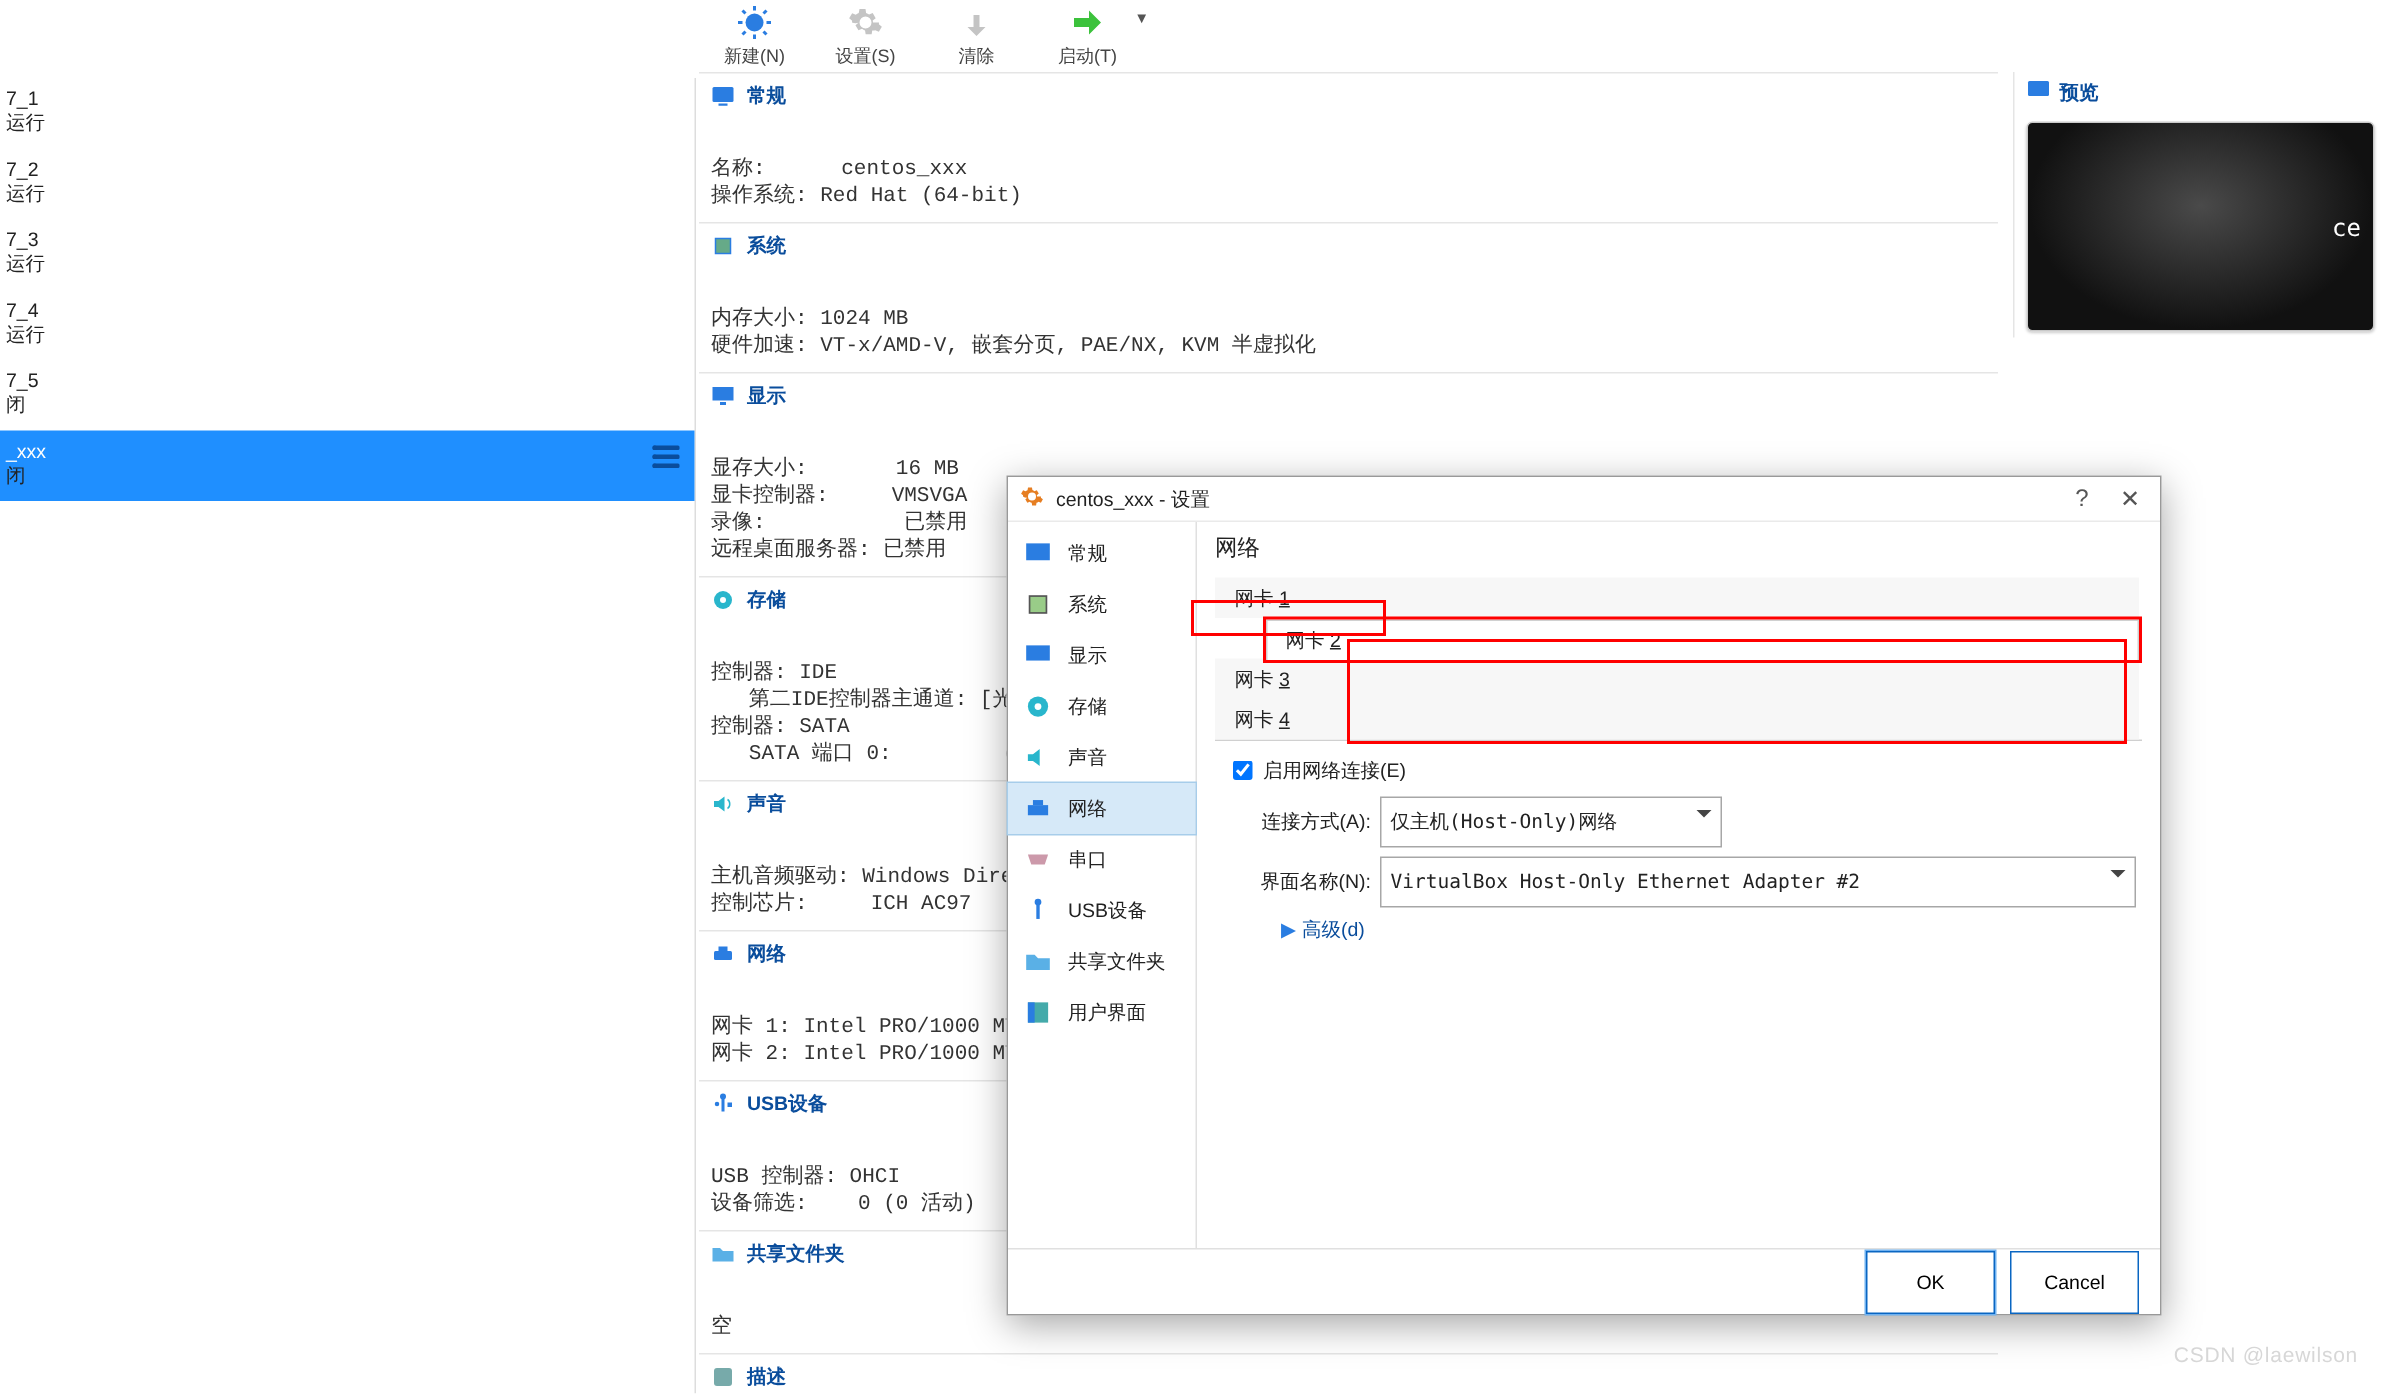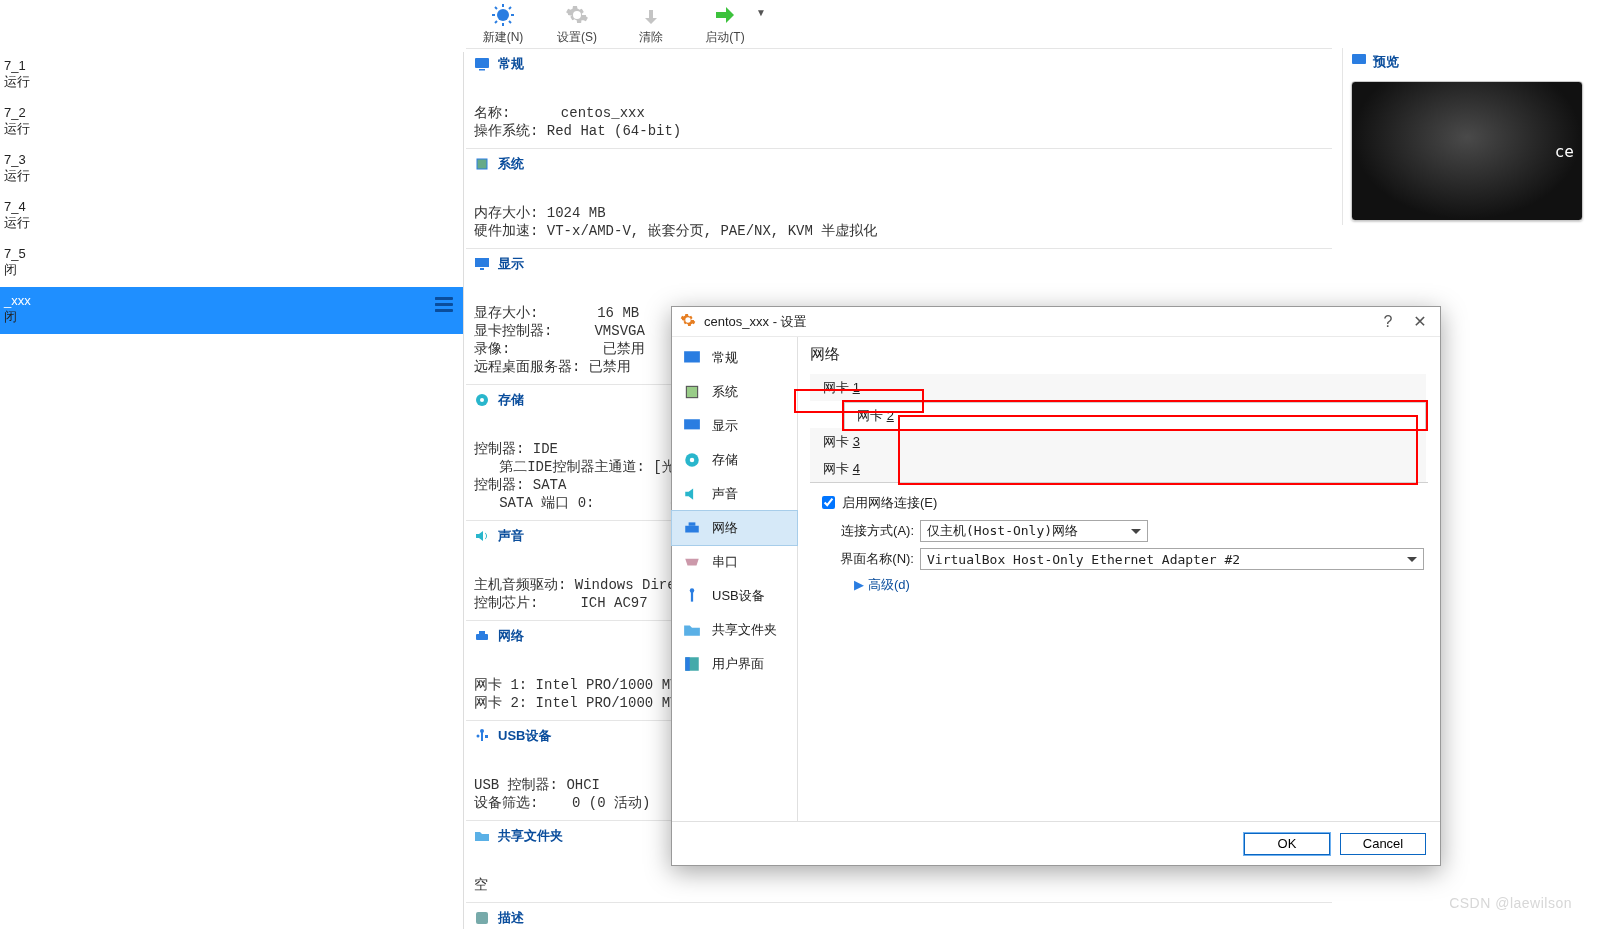--- a/index.html
+++ b/index.html
@@ -64,21 +64,21 @@
   .preview .thumb {
     margin-top: 10px; width: 232px; height: 140px; border: 1px solid #c9c9c9; border-radius: 4px;
     background: radial-gradient(ellipse at 50% 40%, #4a4a4a 0%, #111 70%);
     box-shadow: 0 1px 2px rgba(0,0,0,0.2);
     position: relative; color:#fff;
   }
   .preview .thumb .thumbtxt { position:absolute; right:8px; top:60px; font-family:monospace; font-size:16px; }
 
   
   .dialog {
-    position: absolute; left: 671px; top: 306px; width: 770px; height: 560px;
+    position: absolute; left: 671px; top: 317px; width: 770px; height: 560px;
     background: #fff; border: 1px solid #999; box-shadow: 0 6px 24px rgba(0,0,0,0.35);
   }
   .titlebar { height: 30px; display:flex; align-items:center; padding: 0 8px; gap:8px; border-bottom:1px solid #eaeaea; }
   .titlebar .gear { color:#e67e22; }
   .titlebar .ttl { flex:1; font-size:13px; }
   .titlebar .wbtn { width:24px; text-align:center; color:#555; font-size:16px; cursor:pointer; }
 
   .dbody { display:flex; height: calc(100% - 30px - 44px); }
   .catlist { width: 126px; border-right:1px solid #e0e0e0; padding: 4px 0; }
   .cat { height: 34px; display:flex; align-items:center; gap:10px; padding-left:10px; cursor:pointer; }
@@ -90,29 +90,29 @@
   .tabs { display:flex; border-bottom:1px solid #d0d0d0;flex-direction:column; }
   .tab { padding: 4px 12px; border:1px solid transparent; border-bottom:none; cursor:pointer; background:#f7f7f7; margin-right:2px; font-size:13px;}
   .tab u { text-decoration: underline; }
   .tab.act { background:#fff; border-color:#d0d0d0; position:relative; top:1px; }
   .redbox { outline: 2px solid red; margin-left: 34px; }
 
   .form { padding: 10px 4px; }
   .row { display:flex; align-items:center; margin-bottom:6px; gap:6px; }
   .row label { width: 100px; text-align:right; font-size:13px; }
   .chk { display:flex; align-items:center; gap:4px; margin-left: 4px; }
-  .combo { height:22px; border:1px solid #a7a7a7; background:#fff; position:relative; font-family:"Consolas",monospace; font-size:13px; padding: 0 20px 0 6px; display:flex; align-items:center; }
+  .combo { height:34px; border:1px solid #a7a7a7; background:#fff; position:relative; font-family:"Consolas",monospace; font-size:13px; padding: 0 20px 0 6px; display:flex; align-items:center; }
   .combo::after { content:''; position:absolute; right:6px; top:8px; border:5px solid transparent; border-top-color:#444; }
   .combo.small { width: 228px; }
   .combo.wide { flex:1; }
   .disclosure { color:#0a4d9c; cursor:pointer; margin-left: 40px; }
   .disclosure .tri { color:#2a7de1; margin-right:4px; }
 
   .dfooter { height:44px; border-top:1px solid #e0e0e0; display:flex; align-items:center; justify-content:flex-end; gap:10px; padding-right:14px; }
-  .btn { min-width:86px; height:22px; border:1px solid #0a66c2; background:#fff; cursor:pointer; font-size:13px; }
+  .btn { min-width:86px; height:42px; border:1px solid #0a66c2; background:#fff; cursor:pointer; font-size:13px; }
   .btn.primary { outline: 1px solid #6fb1f0; }
 
   .watermark { position:absolute; right:30px; bottom:18px; color:#d7d7d7; font-size:14px; letter-spacing:0.5px; pointer-events:none; }
 
   
   .blue { color:#2a7de1; }
   .green { color:#27ae60; }
   .grey { color:#b4b4b4; }
   .cyan { color:#29b6cc; }
   .teal { color:#1f8fb3; }

